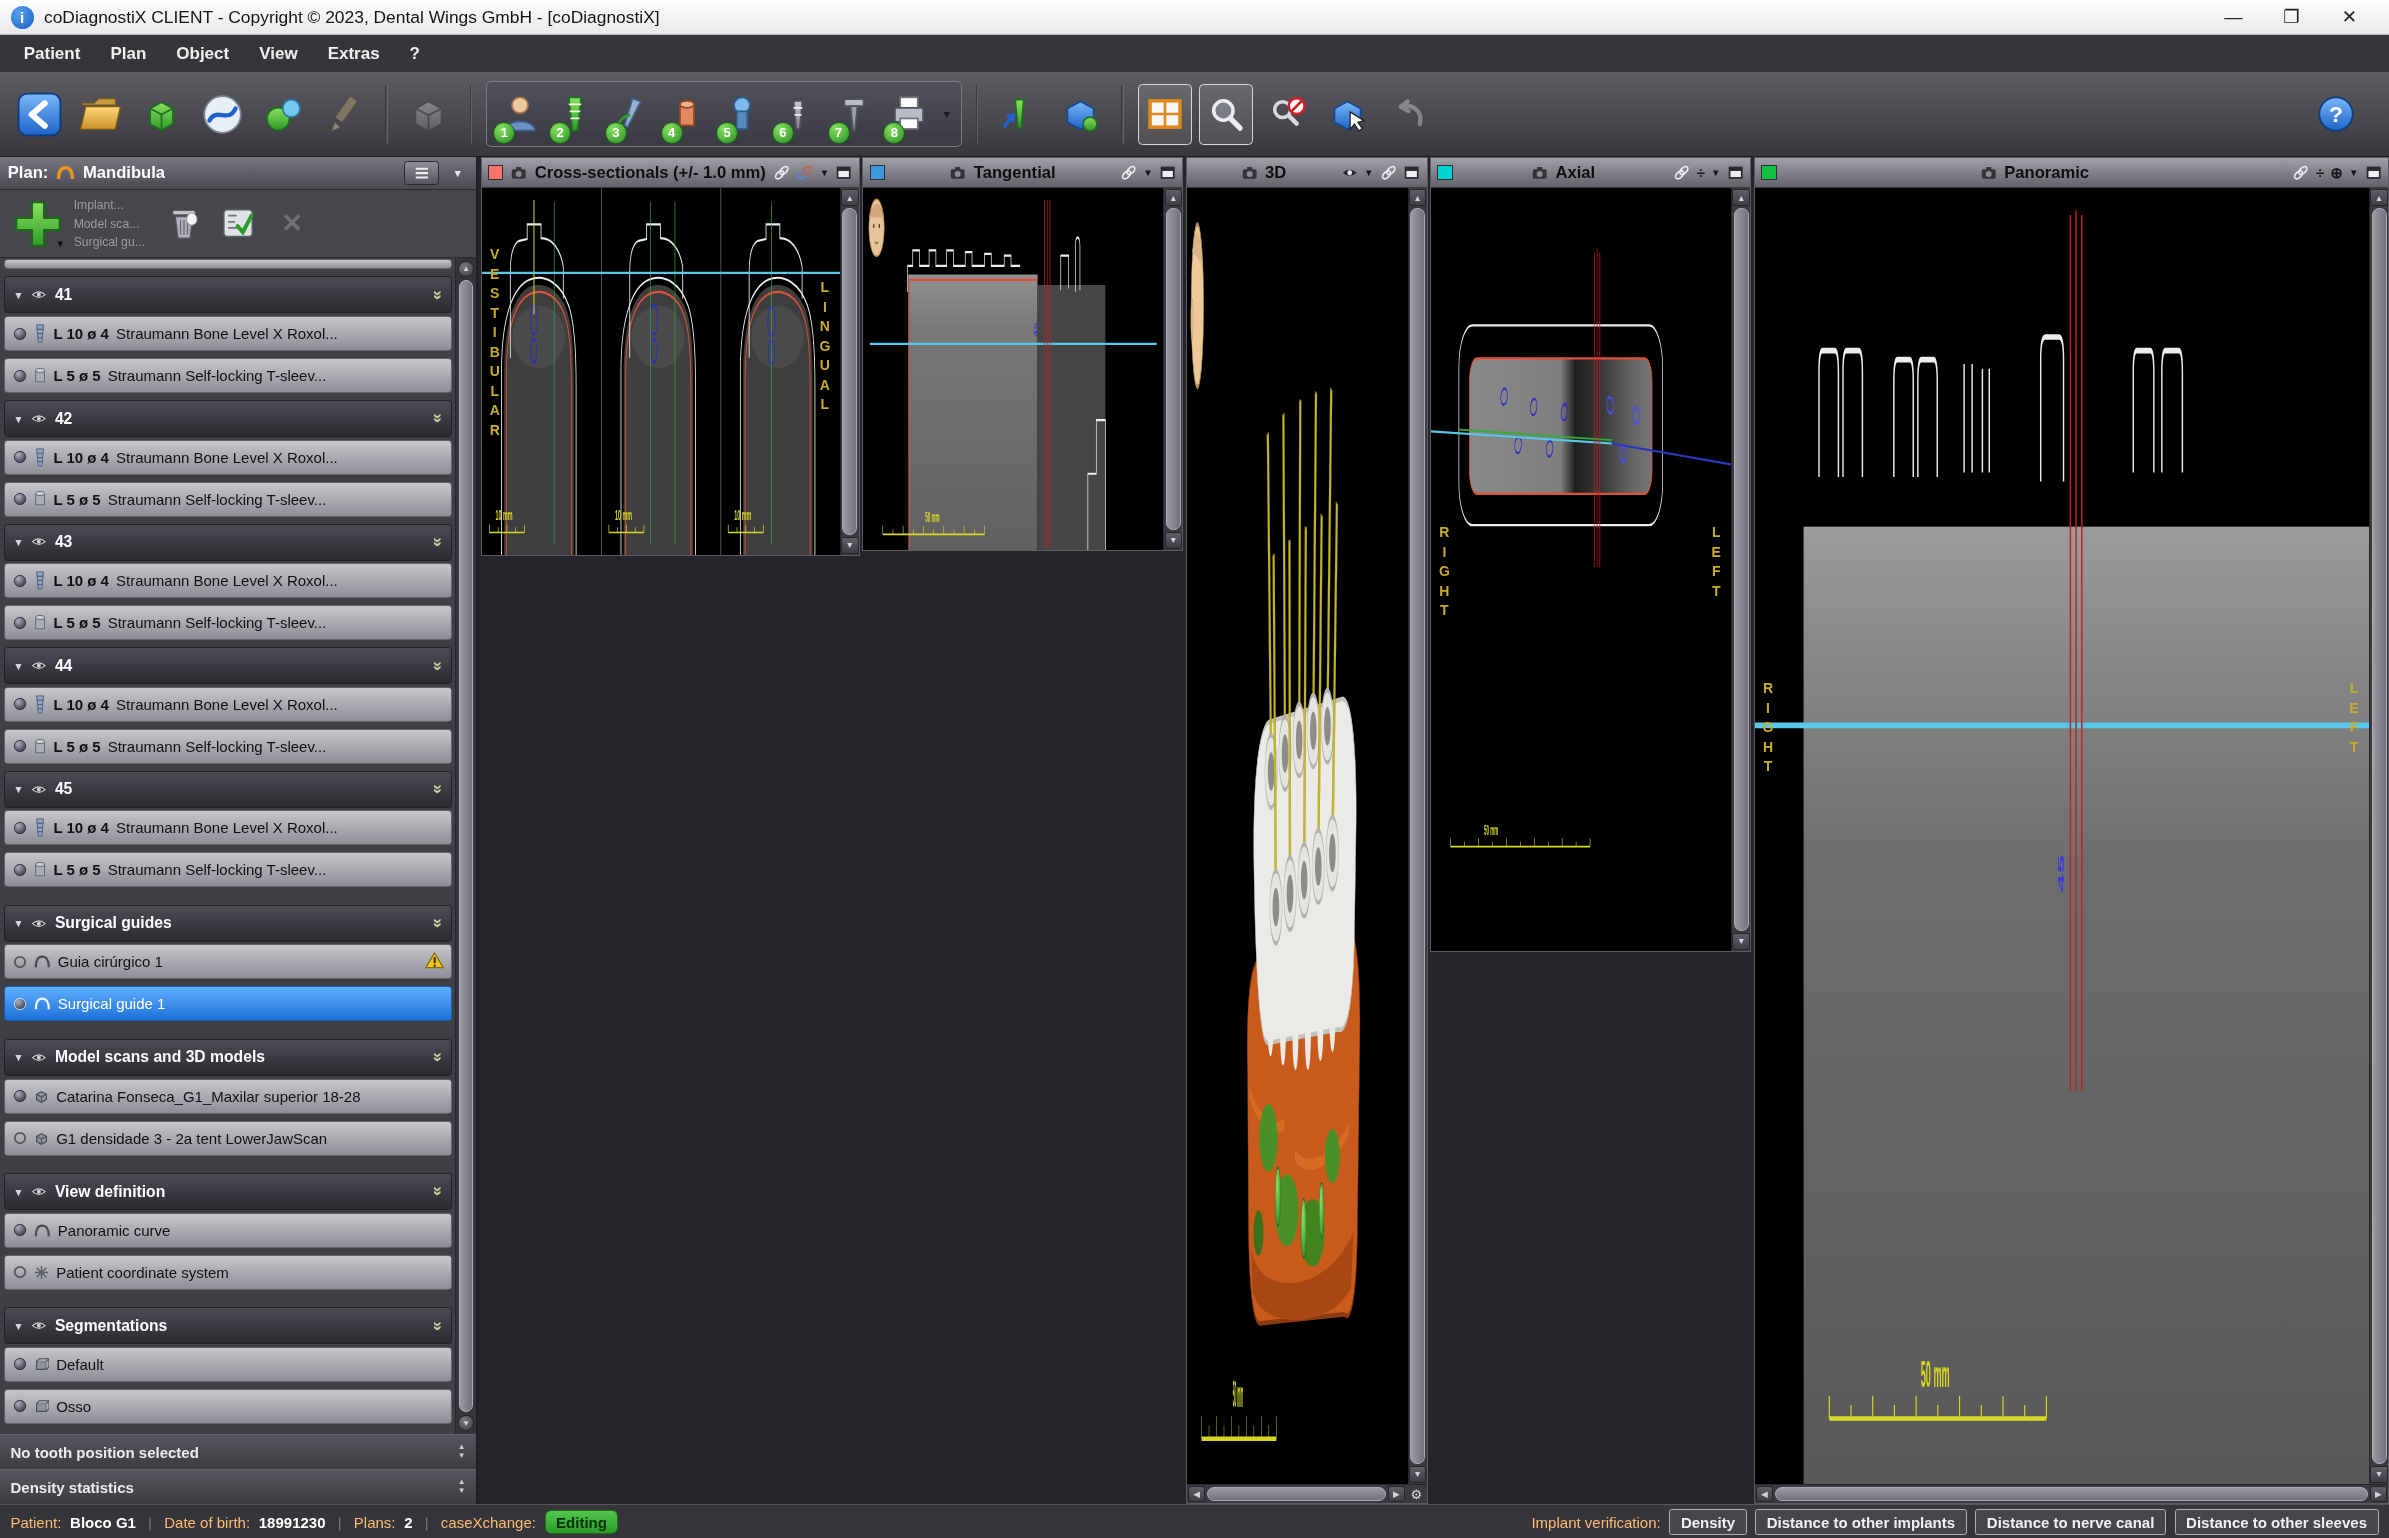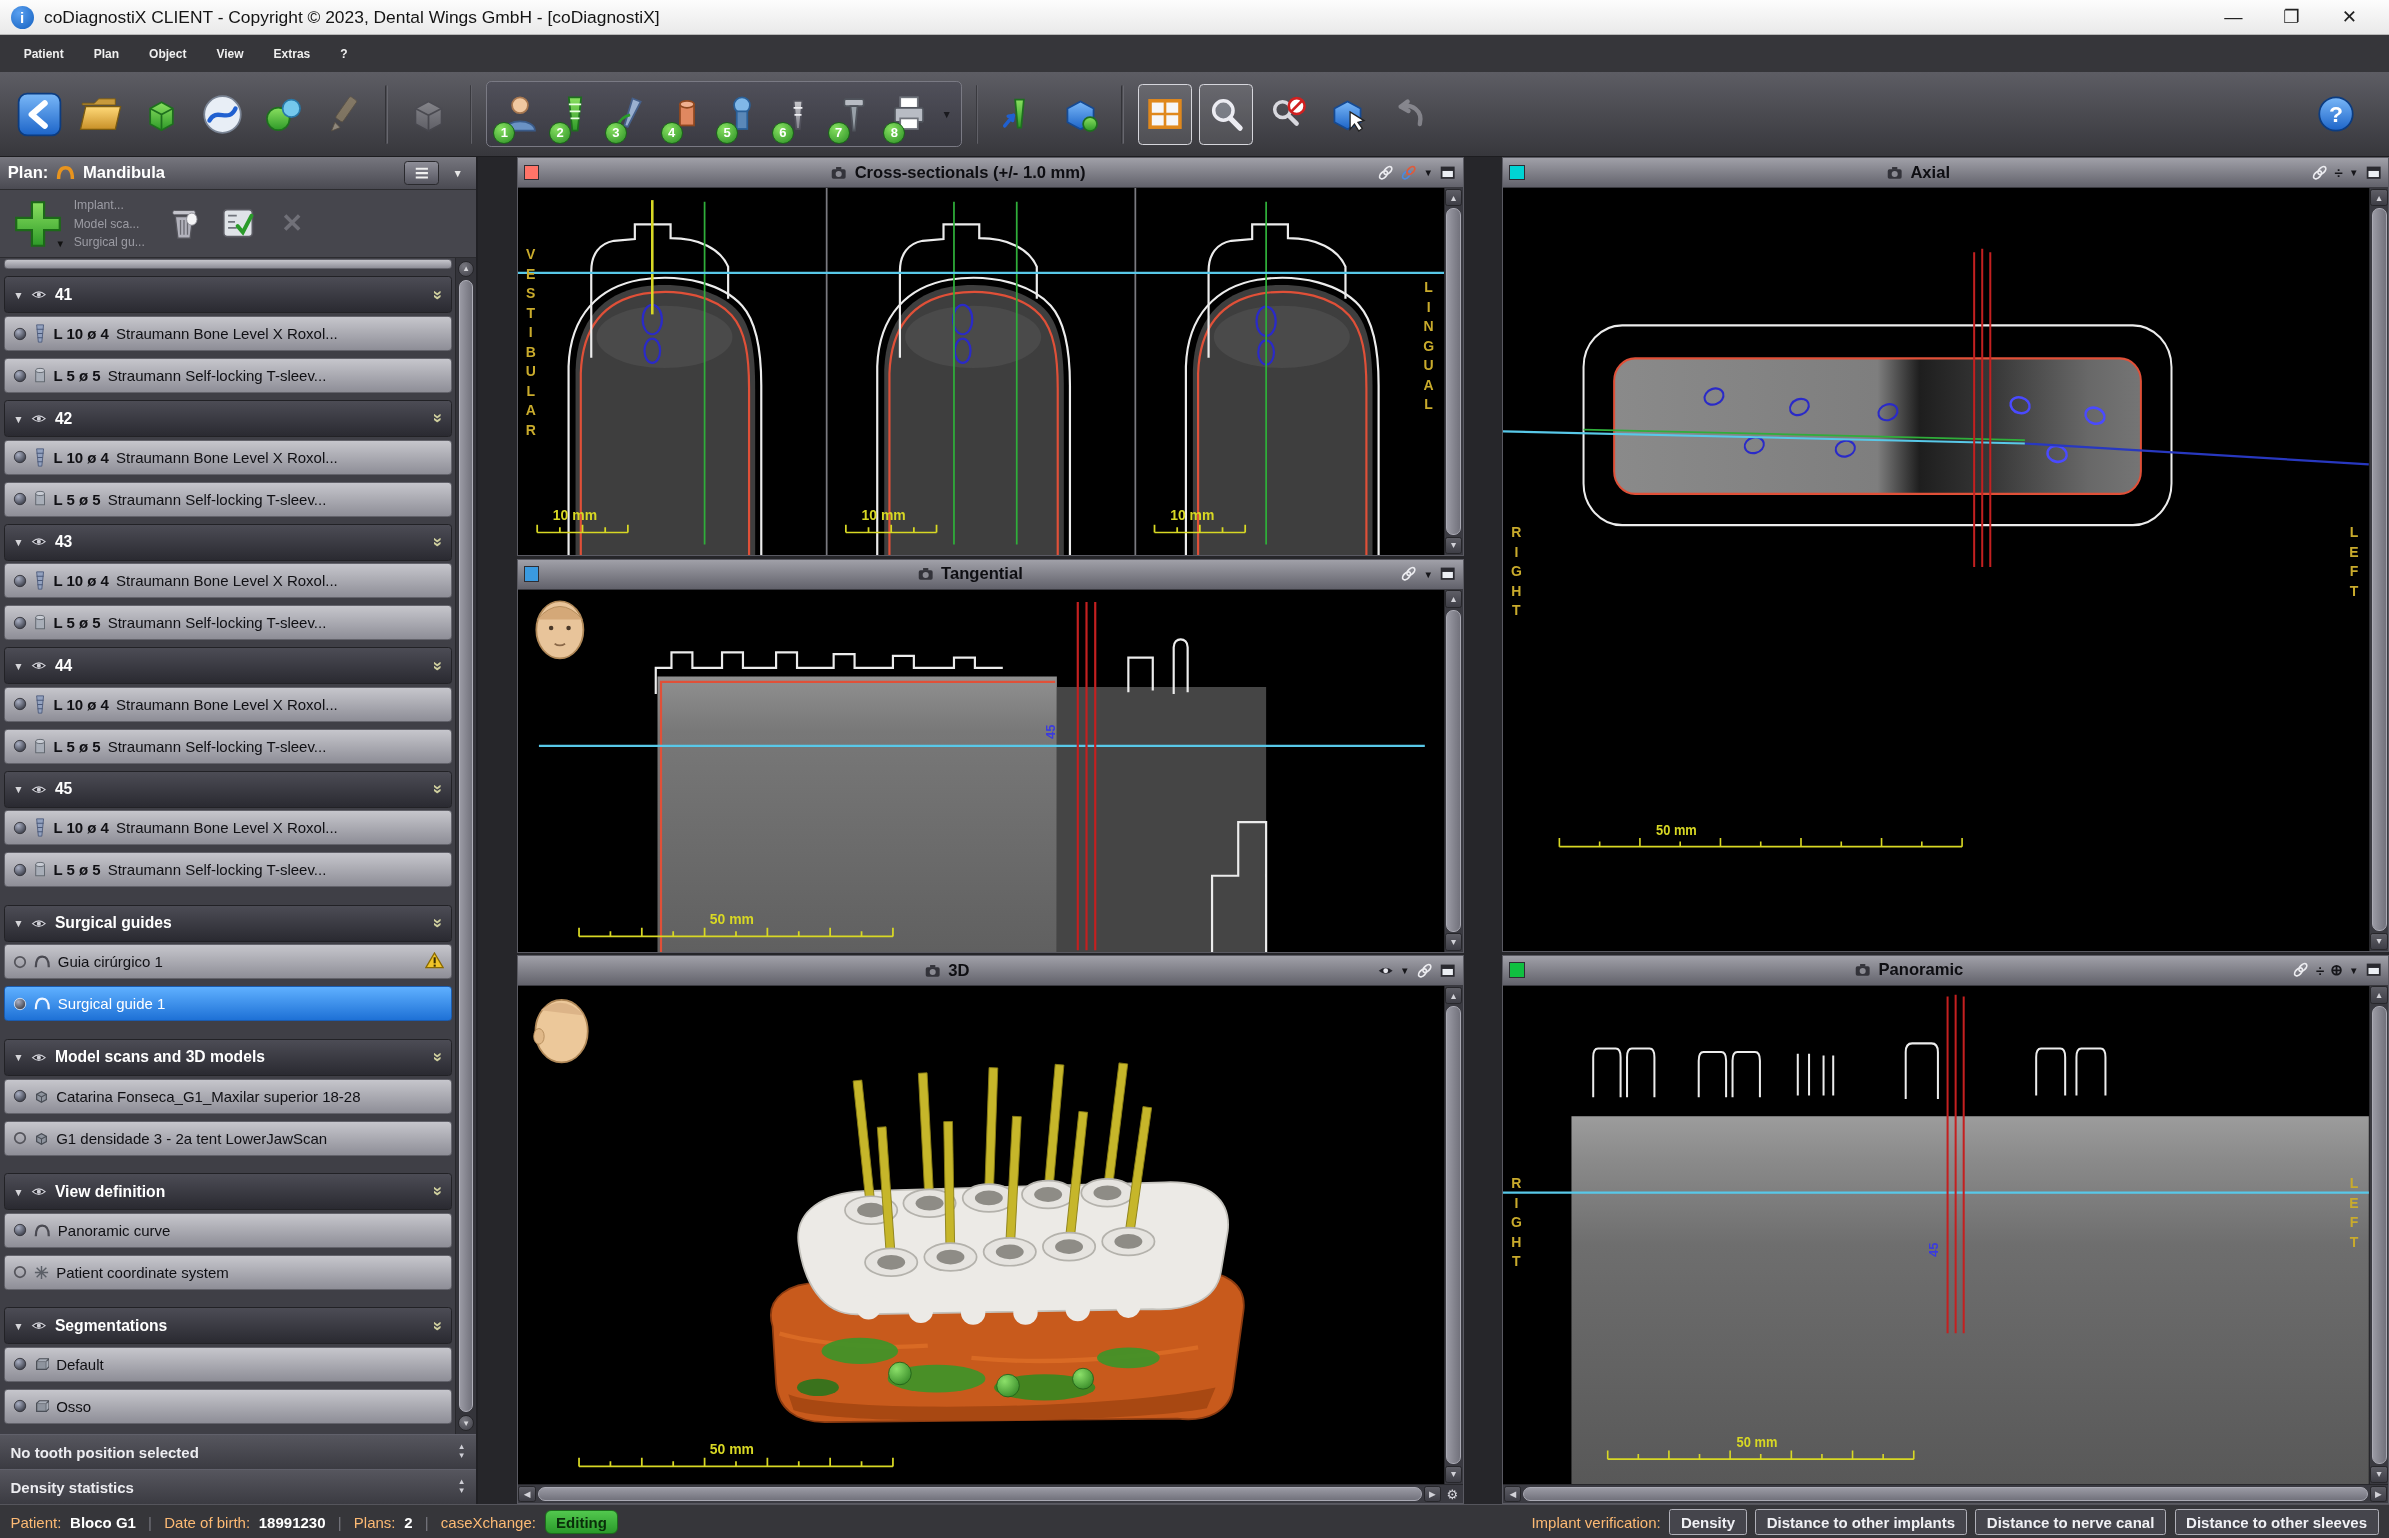--- a/index.html
+++ b/index.html
@@ -7,21 +7,21 @@
   #app{width:2389px;height:1539px;display:flex;flex-direction:column;}
 
   
   .titlebar{height:35px;background:linear-gradient(#fdfdfd,#e9e9e9);display:flex;align-items:center;gap:10.5px;padding:0 10.5px;font-size:17.4px;color:#141414;border-bottom:0.9px solid #b8b8b8;}
   .app-ico{width:23px;height:23px;border-radius:50%;background:radial-gradient(circle at 35% 30%,#5aa0f0,#1360c0);color:#fff;font-weight:bold;display:flex;align-items:center;justify-content:center;font-size:15px;}
   .win-controls{margin-left:auto;display:flex;}
   .win-btn{width:58px;text-align:center;font-size:18.3px;color:#222;}
 
   
   .menubar{height:37px;background:#36363a;display:flex;align-items:center;padding:0 8.7px;}
-  .menu-item{color:#f0f0f0;font-size:12px;font-weight:bold;padding:6.1px 15px;}
+  .menu-item{color:#f0f0f0;font-size:17px;font-weight:bold;padding:6.1px 15px;}
 
   
   .toolbar{height:85px;background:linear-gradient(#5d5d64,#37373c);display:flex;align-items:center;padding:0 12.2px;gap:7px;border-bottom:1.7px solid #1d1d20;}
   .tsep{width:2.6px;height:59px;background:linear-gradient(90deg,#26262a,#74747c);margin:0 7px;border-radius:1.7px;}
   .tool{width:54px;height:61px;display:flex;align-items:center;justify-content:center;position:relative;border-radius:4.4px;}
   .tool.active{border:1.7px solid #d6d6dc;background:rgba(255,255,255,.10);}
   .tool.disabled{opacity:.45;}
   .tool-group{display:flex;align-items:center;border:0.9px solid #7a7a84;border-radius:5.2px;background:linear-gradient(#50505a,#3a3a42);padding:1.7px 5.2px;gap:1.7px;}
   .badge{position:absolute;left:0.9px;bottom:0.9px;width:22px;height:22px;border-radius:50%;background:radial-gradient(circle at 35% 28%,#86e060,#2a8e24);color:#fff;font-size:13px;font-weight:bold;display:flex;align-items:center;justify-content:center;border:0.9px solid #1a6418;}
   .dd-mini{font-size:10.5px;color:#1a1a1e;padding:0 3.5px;align-self:center;}
@@ -56,21 +56,21 @@
   .warn{margin-left:auto;}
 
   .vscroll{width:21px;background:#34343a;border-left:0.9px solid #28282c;display:flex;flex-direction:column;align-items:center;padding:2.6px 0;gap:2.6px;}
   .scroll-rbtn{width:16.6px;height:16.6px;border-radius:50%;background:radial-gradient(circle at 35% 30%,#787880,#3e3e46);color:#d6d6da;font-size:7.8px;display:flex;align-items:center;justify-content:center;border:0.9px solid #26262a;}
   .scroll-thumb-v{width:14px;flex:1;background:linear-gradient(90deg,#9a9aa4,#72727c);border:0.9px solid #b0b0ba;border-radius:7px;}
   .bottom-row{height:35px;background:linear-gradient(#56565e,#3b3b42);display:flex;align-items:center;padding:0 10.5px;color:#ececf0;font-size:15px;font-weight:bold;border-top:0.9px solid #60606a;}
   .spin{margin-left:auto;display:flex;flex-direction:column;color:#cfcfd6;font-size:7.8px;line-height:8.7px;align-items:center;}
 
   
   .viewports{flex:1;display:flex;gap:2.6px;padding-left:2.6px;min-width:0;}
-  .vcol{display:flex;flex-direction:column;gap:2.6px;min-width:0;margin-left:36px;}
+  .vcol{display:flex;gap:2.6px;min-width:0;}
   .vcol.left{width:947px;}
   .vcol.right{flex:1;}
   .viewport{display:flex;flex-direction:column;background:#000;border:0.9px solid #5a5a62;min-height:0;}
   .vp-cross{height:399px;} .vp-tan{height:394px;} .vp-3d{flex:1;}
   .vp-axial{height:795px;} .vp-pano{flex:1;}
   .vhead{height:30px;background:linear-gradient(#a0a0a8,#62626b);display:flex;align-items:center;padding:0 6.1px;gap:7px;border-bottom:0.9px solid #3a3a40;}
   .vsq{width:15.7px;height:15.7px;border:0.9px solid #2e2e34;}
   .vtitle{flex:1;display:flex;align-items:center;justify-content:center;gap:7px;color:#0e0e12;font-weight:bold;font-size:16.6px;}
   .vicons{display:flex;align-items:center;gap:6.1px;}
   .hic{width:17.4px;height:17.4px;}

